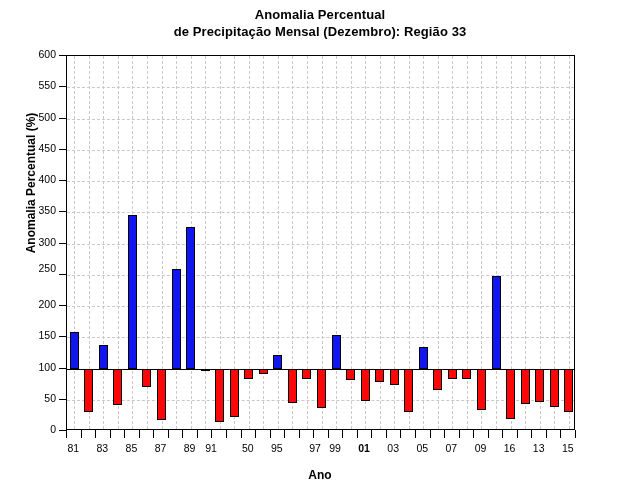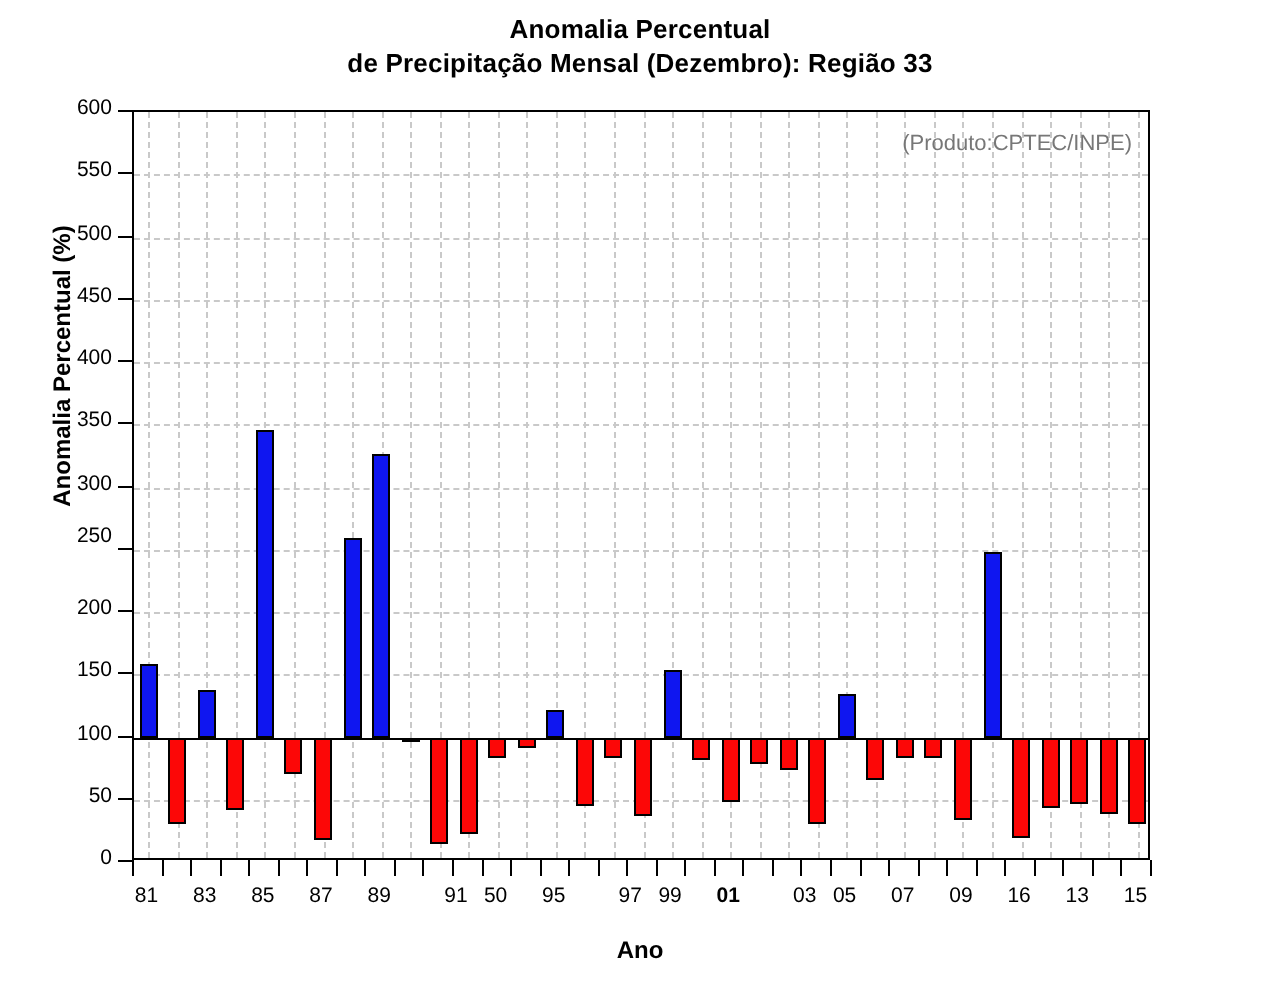--- a/index.html
+++ b/index.html
@@ -191,59 +191,58 @@
         <div class="bar neg" title="08: 84%" style="left: 395.42px; top: 312.5px; width: 9.01657px; height: 10px;"></div>
         <div class="bar neg" title="09: 33%" style="left: 409.963px; top: 312.5px; width: 9.01657px; height: 41.875px;"></div>
         <div class="bar pos" title="10: 248%" style="left: 424.506px; top: 220px; width: 9.01657px; height: 92.5px;"></div>
         <div class="bar neg" title="11: 20%" style="left: 439.049px; top: 312.5px; width: 9.01657px; height: 50px;"></div>
         <div class="bar neg" title="12: 43%" style="left: 453.592px; top: 312.5px; width: 9.01657px; height: 35.625px;"></div>
         <div class="bar neg" title="13: 47%" style="left: 468.135px; top: 312.5px; width: 9.01657px; height: 33.125px;"></div>
         <div class="bar neg" title="14: 38%" style="left: 482.677px; top: 312.5px; width: 9.01657px; height: 38.75px;"></div>
         <div class="bar neg" title="15: 30%" style="left: 497.22px; top: 312.5px; width: 9.01657px; height: 43.75px;"></div>
       </div>
     <div class="zero-line" id="baseline" style="top: 312.5px;"></div>
-    <div class="watermark">(Produto:CPTEC/INPE)</div>
   </div>
 
   <div id="x-axis">
       <div class="x-tick" style="left: 66px;"></div>
       <div class="x-label" style="left: 73.2714px;">81</div>
       <div class="x-tick" style="left: 80.5429px;"></div>
       <div class="x-tick" style="left: 95.0857px;"></div>
       <div class="x-label" style="left: 102.357px;">83</div>
       <div class="x-tick" style="left: 109.629px;"></div>
       <div class="x-tick" style="left: 124.171px;"></div>
       <div class="x-label" style="left: 131.443px;">85</div>
       <div class="x-tick" style="left: 138.714px;"></div>
       <div class="x-tick" style="left: 153.257px;"></div>
       <div class="x-label" style="left: 160.529px;">87</div>
       <div class="x-tick" style="left: 167.8px;"></div>
       <div class="x-tick" style="left: 182.343px;"></div>
       <div class="x-label" style="left: 189.614px;">89</div>
       <div class="x-tick" style="left: 196.886px;"></div>
       <div class="x-tick" style="left: 211.429px;"></div>
-      <div class="x-label" style="left: 228px;">91</div>
+      <div class="x-label" style="left: 211px;">91</div>
       <div class="x-tick" style="left: 225.971px;"></div>
       <div class="x-tick" style="left: 240.514px;"></div>
       <div class="x-label" style="left: 247.786px;">50</div>
       <div class="x-tick" style="left: 255.057px;"></div>
       <div class="x-tick" style="left: 269.6px;"></div>
       <div class="x-label" style="left: 276.871px;">95</div>
       <div class="x-tick" style="left: 284.143px;"></div>
       <div class="x-tick" style="left: 298.686px;"></div>
       <div class="x-label" style="left: 305.957px; text-align: right;">97</div>
       <div class="x-tick" style="left: 313.229px;"></div>
       <div class="x-tick" style="left: 327.771px;"></div>
       <div class="x-label" style="left: 335.043px;">99</div>
       <div class="x-tick" style="left: 342.314px;"></div>
       <div class="x-tick" style="left: 356.857px;"></div>
       <div class="x-label" style="left: 364.129px; font-weight: bold;">01</div>
       <div class="x-tick" style="left: 371.4px;"></div>
       <div class="x-tick" style="left: 385.943px;"></div>
-      <div class="x-label" style="left: 393.214px; text-align: right;">03</div>
+      <div class="x-label" style="left: 393.214px;">03</div>
       <div class="x-tick" style="left: 400.486px;"></div>
       <div class="x-tick" style="left: 415.029px;"></div>
       <div class="x-label" style="left: 422.3px;">05</div>
       <div class="x-tick" style="left: 429.571px;"></div>
       <div class="x-tick" style="left: 444.114px;"></div>
       <div class="x-label" style="left: 451.386px;">07</div>
       <div class="x-tick" style="left: 458.657px;"></div>
       <div class="x-tick" style="left: 473.2px;"></div>
       <div class="x-label" style="left: 480.471px;">09</div>
       <div class="x-tick" style="left: 487.743px;"></div>

